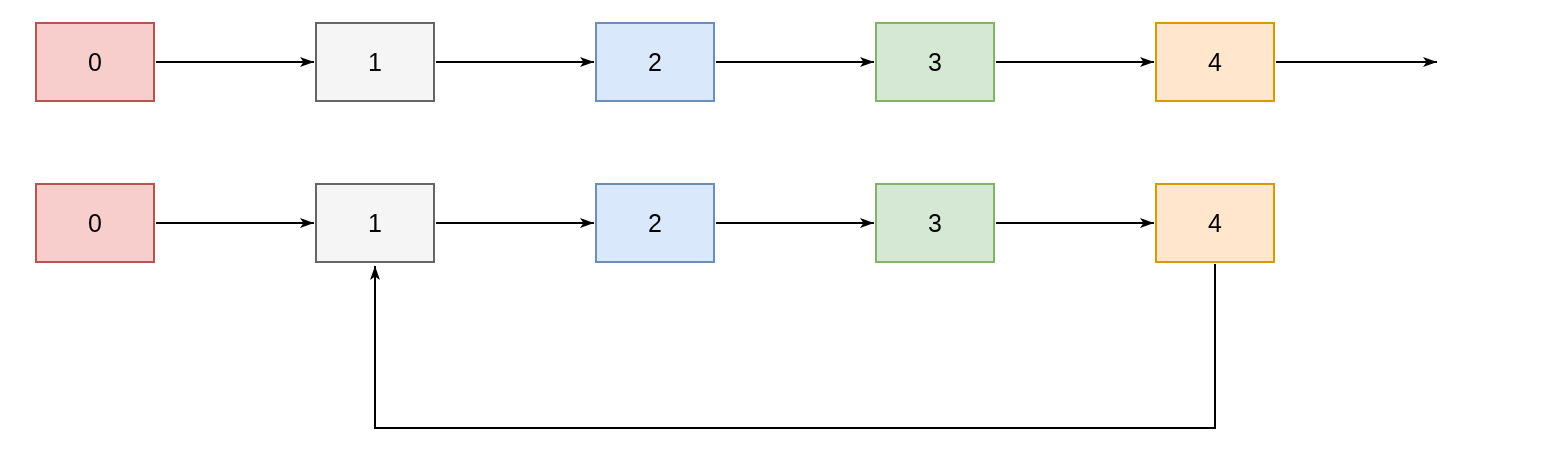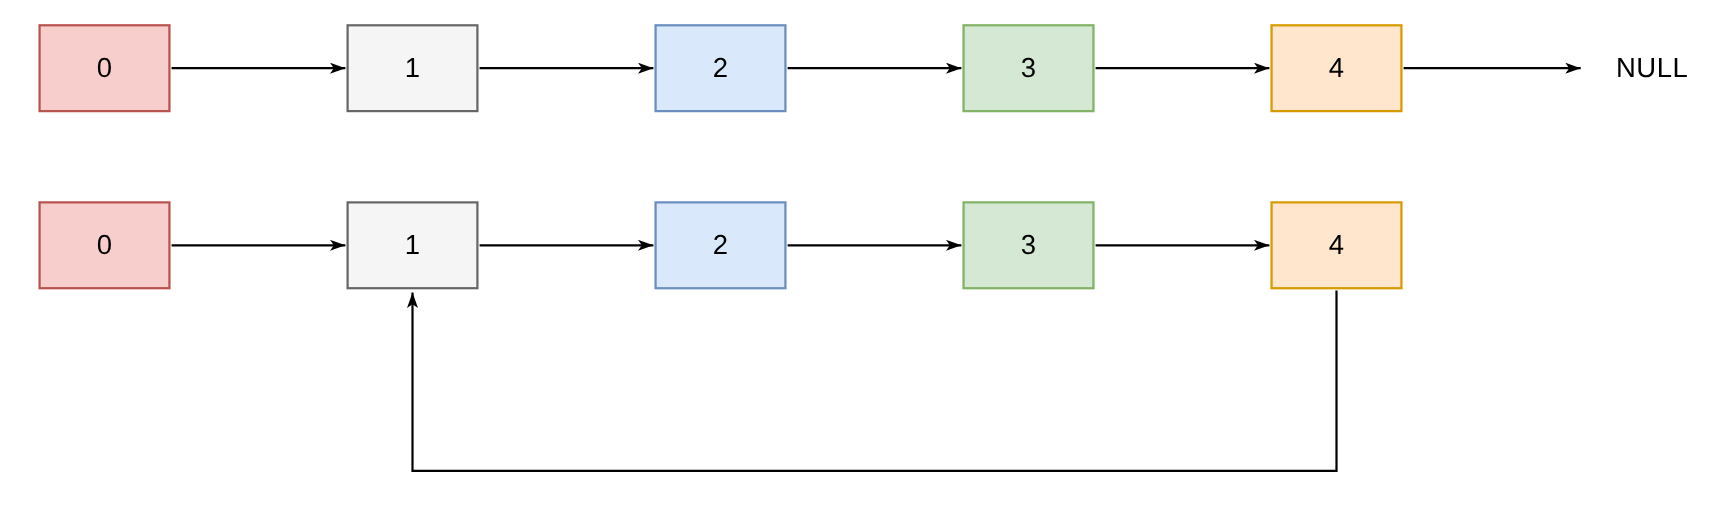--- a/index.html
+++ b/index.html
@@ -87,21 +87,20 @@
   <div class="node" style="left: 595px; top: 22px; background-color: rgb(218, 232, 252); border-color: rgb(108, 142, 191);">
     <span class="node-label">2</span>
   </div>
   <div class="node" style="left: 875px; top: 22px; background-color: rgb(213, 232, 212); border-color: rgb(130, 179, 102);">
     <span class="node-label">3</span>
   </div>
   <div class="node" style="left: 1155px; top: 22px; background-color: rgb(255, 230, 204); border-color: rgb(215, 155, 0);">
     <span class="node-label">4</span>
   </div>
 
-  <div class="terminator">NULL</div>
 
   <div class="node" style="left: 35px; top: 183px; background-color: rgb(248, 206, 204); border-color: rgb(184, 84, 80);">
     <span class="node-label">0</span>
   </div>
   <div class="node" style="left: 315px; top: 183px; background-color: rgb(245, 245, 245); border-color: rgb(102, 102, 102);">
     <span class="node-label">1</span>
   </div>
   <div class="node" style="left: 595px; top: 183px; background-color: rgb(218, 232, 252); border-color: rgb(108, 142, 191);">
     <span class="node-label">2</span>
   </div>

